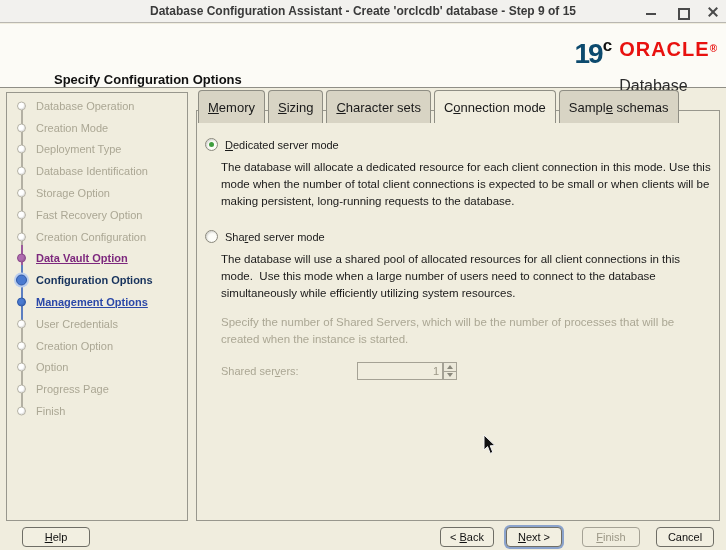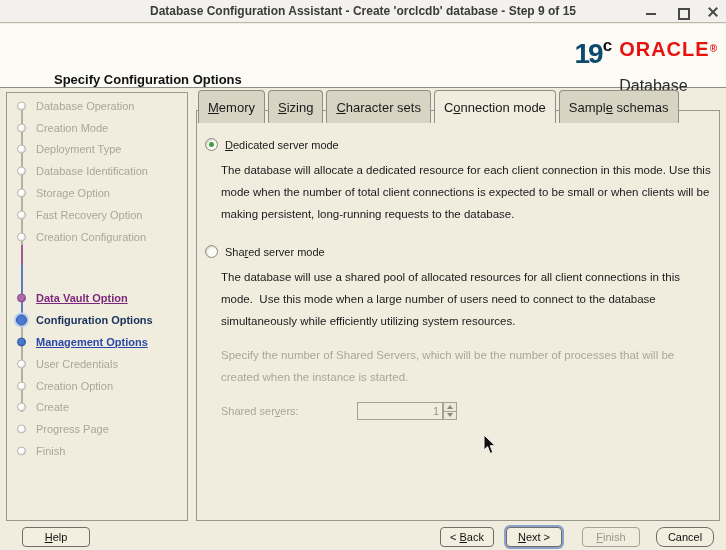--- a/index.html
+++ b/index.html
@@ -53,21 +53,21 @@
   .rail.purple { top:152px; height:20px; background:#9c5a9c; }
   .rail.blue   { top:172px; height:58px; background:#5c7ec0; }
   .step { position:relative; height:21.8px; display:flex; align-items:center; padding-left:29px; font-size:11px; }
   .dot {
     position:absolute; left:10px; top:50%; transform:translateY(-50%);
     width:9px; height:9px; border-radius:50%;
     background:#fff; border:1px solid #b5b2a5; z-index:2;
     box-shadow: inset -1px -1px 1px rgba(0,0,0,0.12);
   }
   .step.pending { color:#aba794; }
-  .step.link-purple { color:#7d287d; font-weight:bold; text-decoration:underline; cursor:pointer;margin-top:40px; }
+  .step.link-purple { color:#7d287d; font-weight:bold; text-decoration:underline; cursor:pointer; }
   .step.link-purple .dot { background:#b06cb0; border-color:#8a4a8a; }
   .step.current { color:#16325c; font-weight:bold; }
   .step.current .dot { width:11px; height:11px; left:9px; background:#4a7ad0; border-color:#2f59a8; box-shadow:0 0 0 2px #b9cdee; }
   .step.link-blue { color:#2b48a8; font-weight:bold; text-decoration:underline; cursor:pointer; }
   .step.link-blue .dot { background:#4a7ad0; border-color:#2f59a8; }
 
   
   .tabs { position:absolute; left:198px; top:90px; height:20px; display:flex; gap:3px; z-index:3; }
   .tab {
     height:19px; padding:16px 9px; display:flex; align-items:center;
@@ -86,21 +86,21 @@
   .radio-row { display:flex; align-items:center; gap:7px; font-size:11px; margin-top:20px; cursor:pointer; }
   .radio {
     width:13px; height:13px; border-radius:50%;
     background:#fdfdf8; border:1px solid #8a887c; position:relative; flex:0 0 auto;
     box-shadow: inset 1px 1px 2px rgba(0,0,0,0.18);
   }
   .radio.checked::after {
     content:""; position:absolute; left:3px; top:3px; width:5px; height:5px;
     border-radius:50%; background:#3f9e3f;
   }
-  .desc { margin:8px 0 12px 16px; width:494px; font-size:11.5px; line-height:22px; color:#1a1a1a; white-space:pre-wrap; }
+  .desc { margin:8px 0 12px 16px; width:494px; font-size:11.5px; line-height:17px; color:#1a1a1a; white-space:pre-wrap; }
   .desc.gray { color:#aba794; margin-top:12px; margin-bottom:0; }
   .spin-row { display:flex; align-items:center; margin:14px 0 0 16px; font-size:11px; color:#aba794; }
   .spin-label { width:136px; }
   .spin-field {
     width:86px; height:18px; border:1px solid #a5a295; background:#f0edde;
     display:flex; align-items:center; justify-content:flex-end;
     padding-right:3px; font-size:11px; color:#9b9786;
   }
   .spin-btns { width:14px; height:18px; display:flex; flex-direction:column; }
   .spin-btn {
@@ -115,21 +115,21 @@
   .btn {
     height:20px; border:1px solid #6f6e66; border-radius:4px; background:#f2efe1;
     font-size:11px; color:#111; display:flex; align-items:center; justify-content:center;
     cursor:pointer; font-family:"Liberation Sans",sans-serif;
   }
   .btn-help { position:absolute; left:22px; top:527px; width:68px; }
   .footer-right { position:absolute; right:12px; top:527px; display:flex; gap:12px; }
   .btn-back { width:54px; }
   .btn-next { width:56px; box-shadow:0 0 0 2px #8ba3cc; }
   .btn-finish { width:58px; margin-left:8px; color:#9b9786; border-color:#a5a295; background:#f0edde; cursor:default; }
-  .btn-cancel { width:58px; margin-left:4px;border-radius:8px; }
+  .btn-cancel { width:58px; margin-left:4px; }
 
   
   .cursor { position:absolute; left:483px; top:434px; z-index:50; pointer-events:none; }
 </style>
 </head>
 <body>
 
 <div class="titlebar">
   <span class="title">Database Configuration Assistant - Create 'orclcdb' database - Step 9 of 15</span>
   <div class="win-controls">
@@ -199,21 +199,21 @@
   <div class="step pending">
       <span class="dot"></span>
       <span>User Credentials</span>
     </div>
   <div class="step pending">
       <span class="dot"></span>
       <span>Creation Option</span>
     </div>
   <div class="step pending">
       <span class="dot"></span>
-      <span>Create</span>
+      <span>Option</span>
     </div>
   <div class="step pending">
       <span class="dot"></span>
       <span>Progress Page</span>
     </div>
   <div class="step pending">
       <span class="dot"></span>
       <span>Finish</span>
     </div>
 </div>

